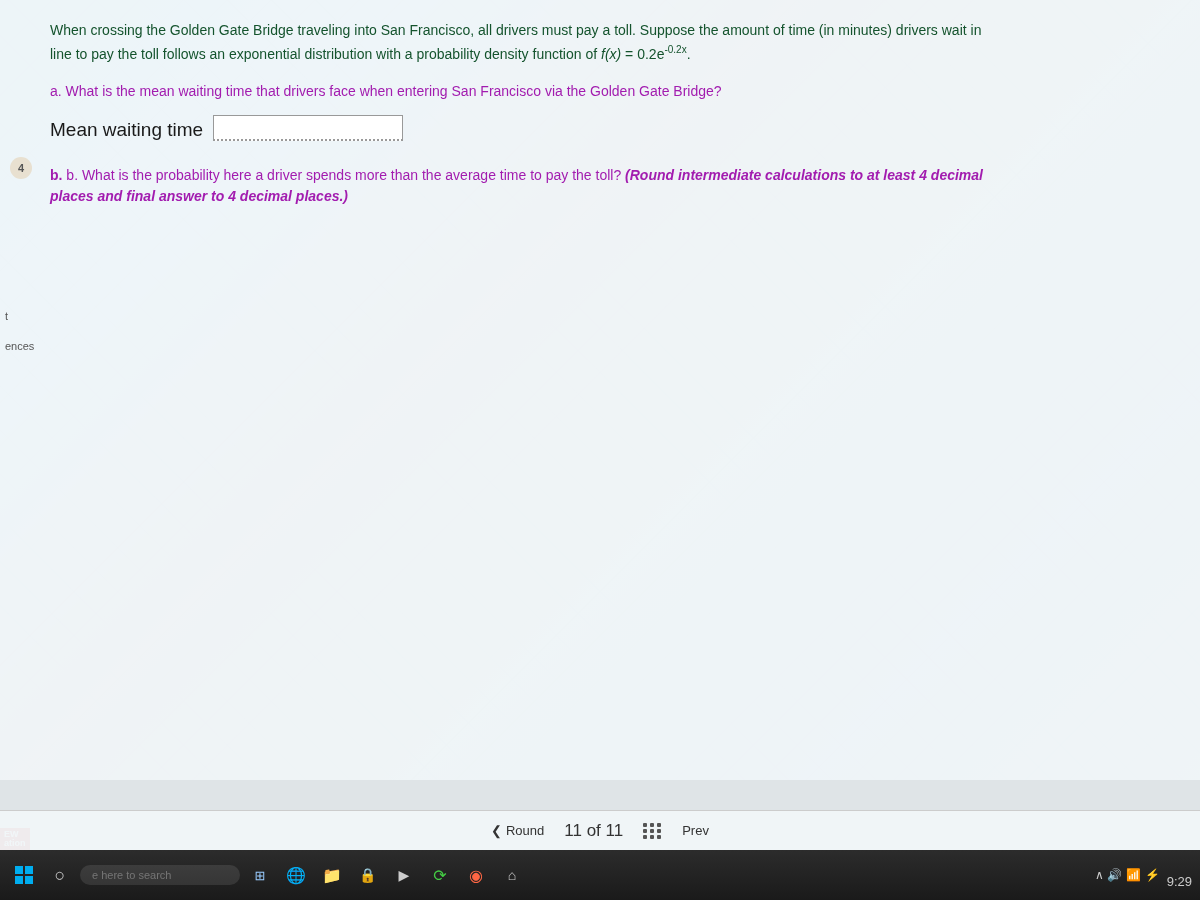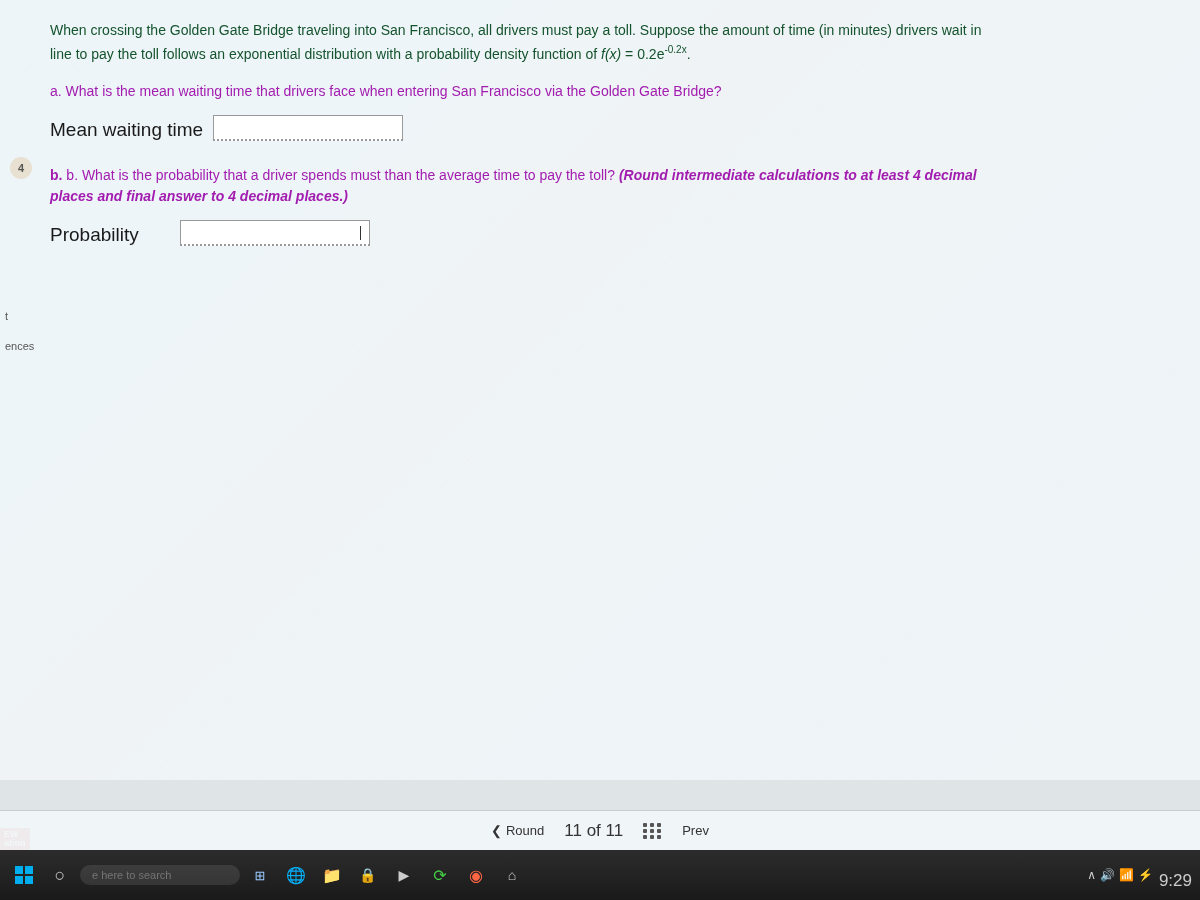--- a/index.html
+++ b/index.html
@@ -354,30 +354,22 @@
     <div class="input-row">
       <span class="input-label">Mean waiting time</span>
       <div class="input-wrapper">
         <div class="mean-input-box"></div>
       </div>
     </div>
   </div>
 
   <div class="section-part-b">
     <p class="sub-question">
-      <span class="sub-question-label">b. </span><span>b. What is the probability that a driver spends must than the average time to pay the toll?</span> <span class="bold-italic">(Round intermediate calculations to at least 4 decimal places and final answer to 4 decimal places.)</span>
+      <span class="sub-question-label">b. </span><span>b. What is the probability here a driver spends more than the average time to pay the toll?</span> <span class="bold-italic">(Round intermediate calculations to at least 4 decimal places and final answer to 4 decimal places.)</span>
     </p>
-    <div class="input-row">
-      <span class="input-label">Probability</span>
-      <div class="input-wrapper">
-        <div class="prob-input-box">
-          <div class="cursor-blink"></div>
-        </div>
-      </div>
-    </div>
   </div>
 
 </div>
 
 <div class="ew-badge">
   <div>EW</div>
   <div>ation</div>
 </div>
 
 <div class="pagination-bar">
@@ -428,15 +420,15 @@
   <div class="taskbar-icon" style="color:#ff6644; font-size:16px;">◉</div>
   <div class="taskbar-icon" style="color:#ccc; font-size:14px;">⌂</div>
 
   <div class="taskbar-right">
     <div class="system-icons">
       <span class="sys-icon">∧</span>
       <span class="sys-icon">🔊</span>
       <span class="sys-icon">📶</span>
       <span class="sys-icon">⚡</span>
     </div>
-    <span class="sys-icon" style="font-size:17px; color:#ccc;margin-top:12px;">9:29</span>
+    <span class="sys-icon" style="font-size:13px; color:#ccc;margin-top:12px;">9:29</span>
   </div>
 </div>
 
 </body></html>

